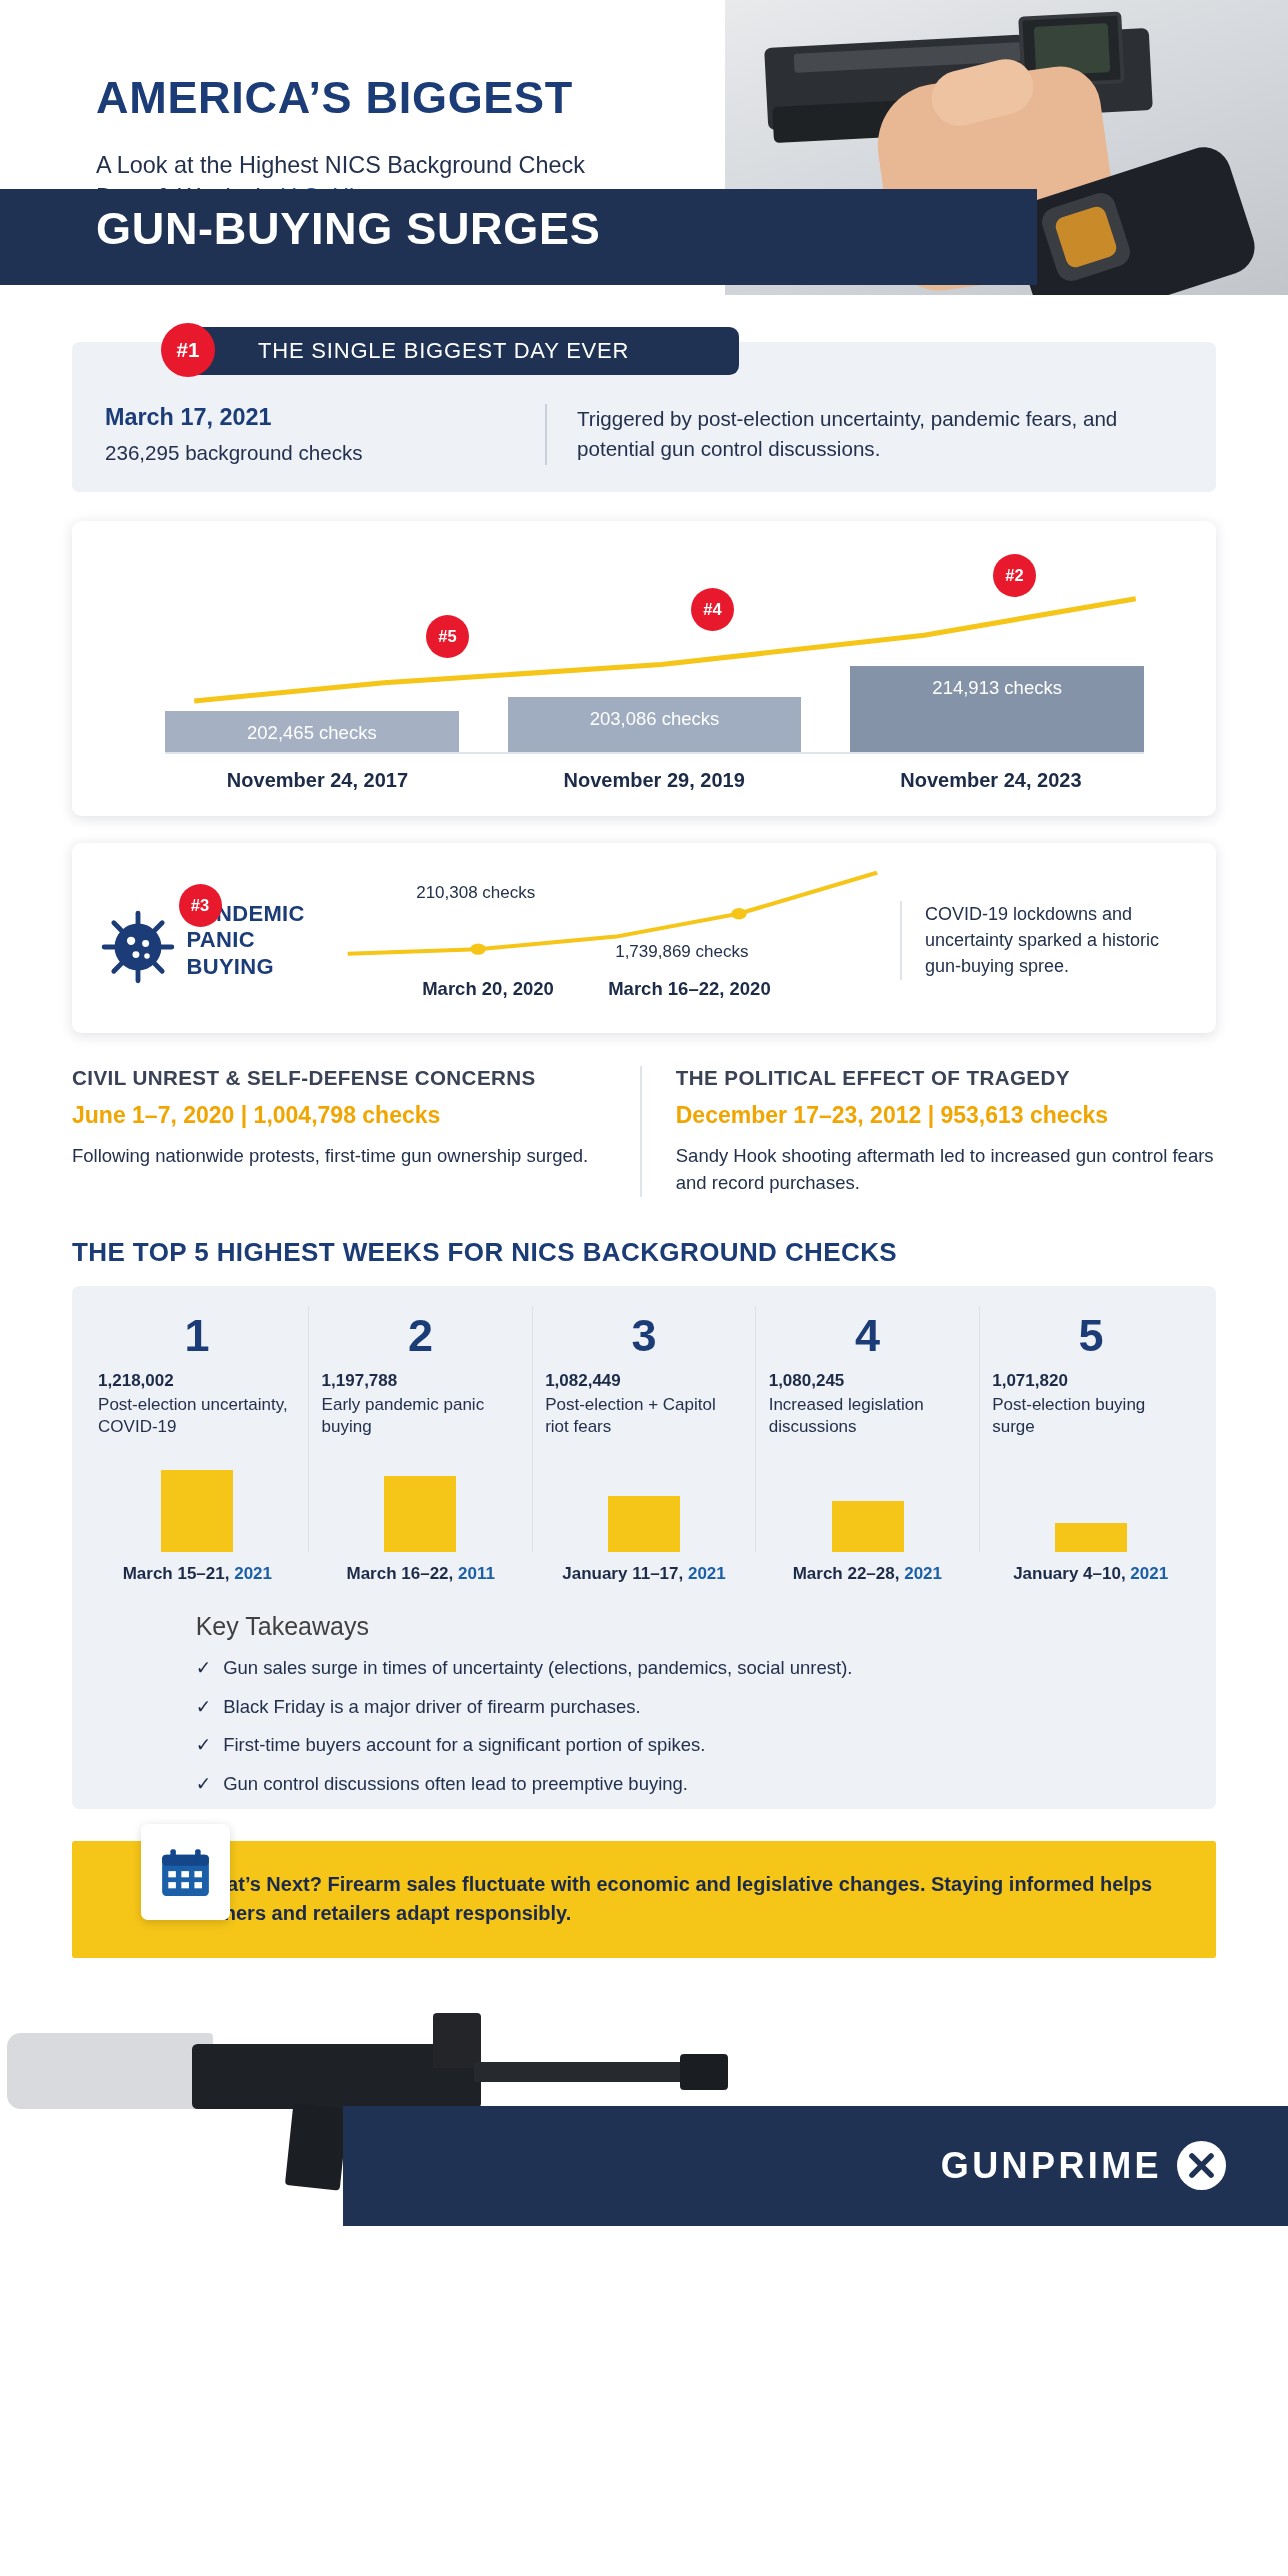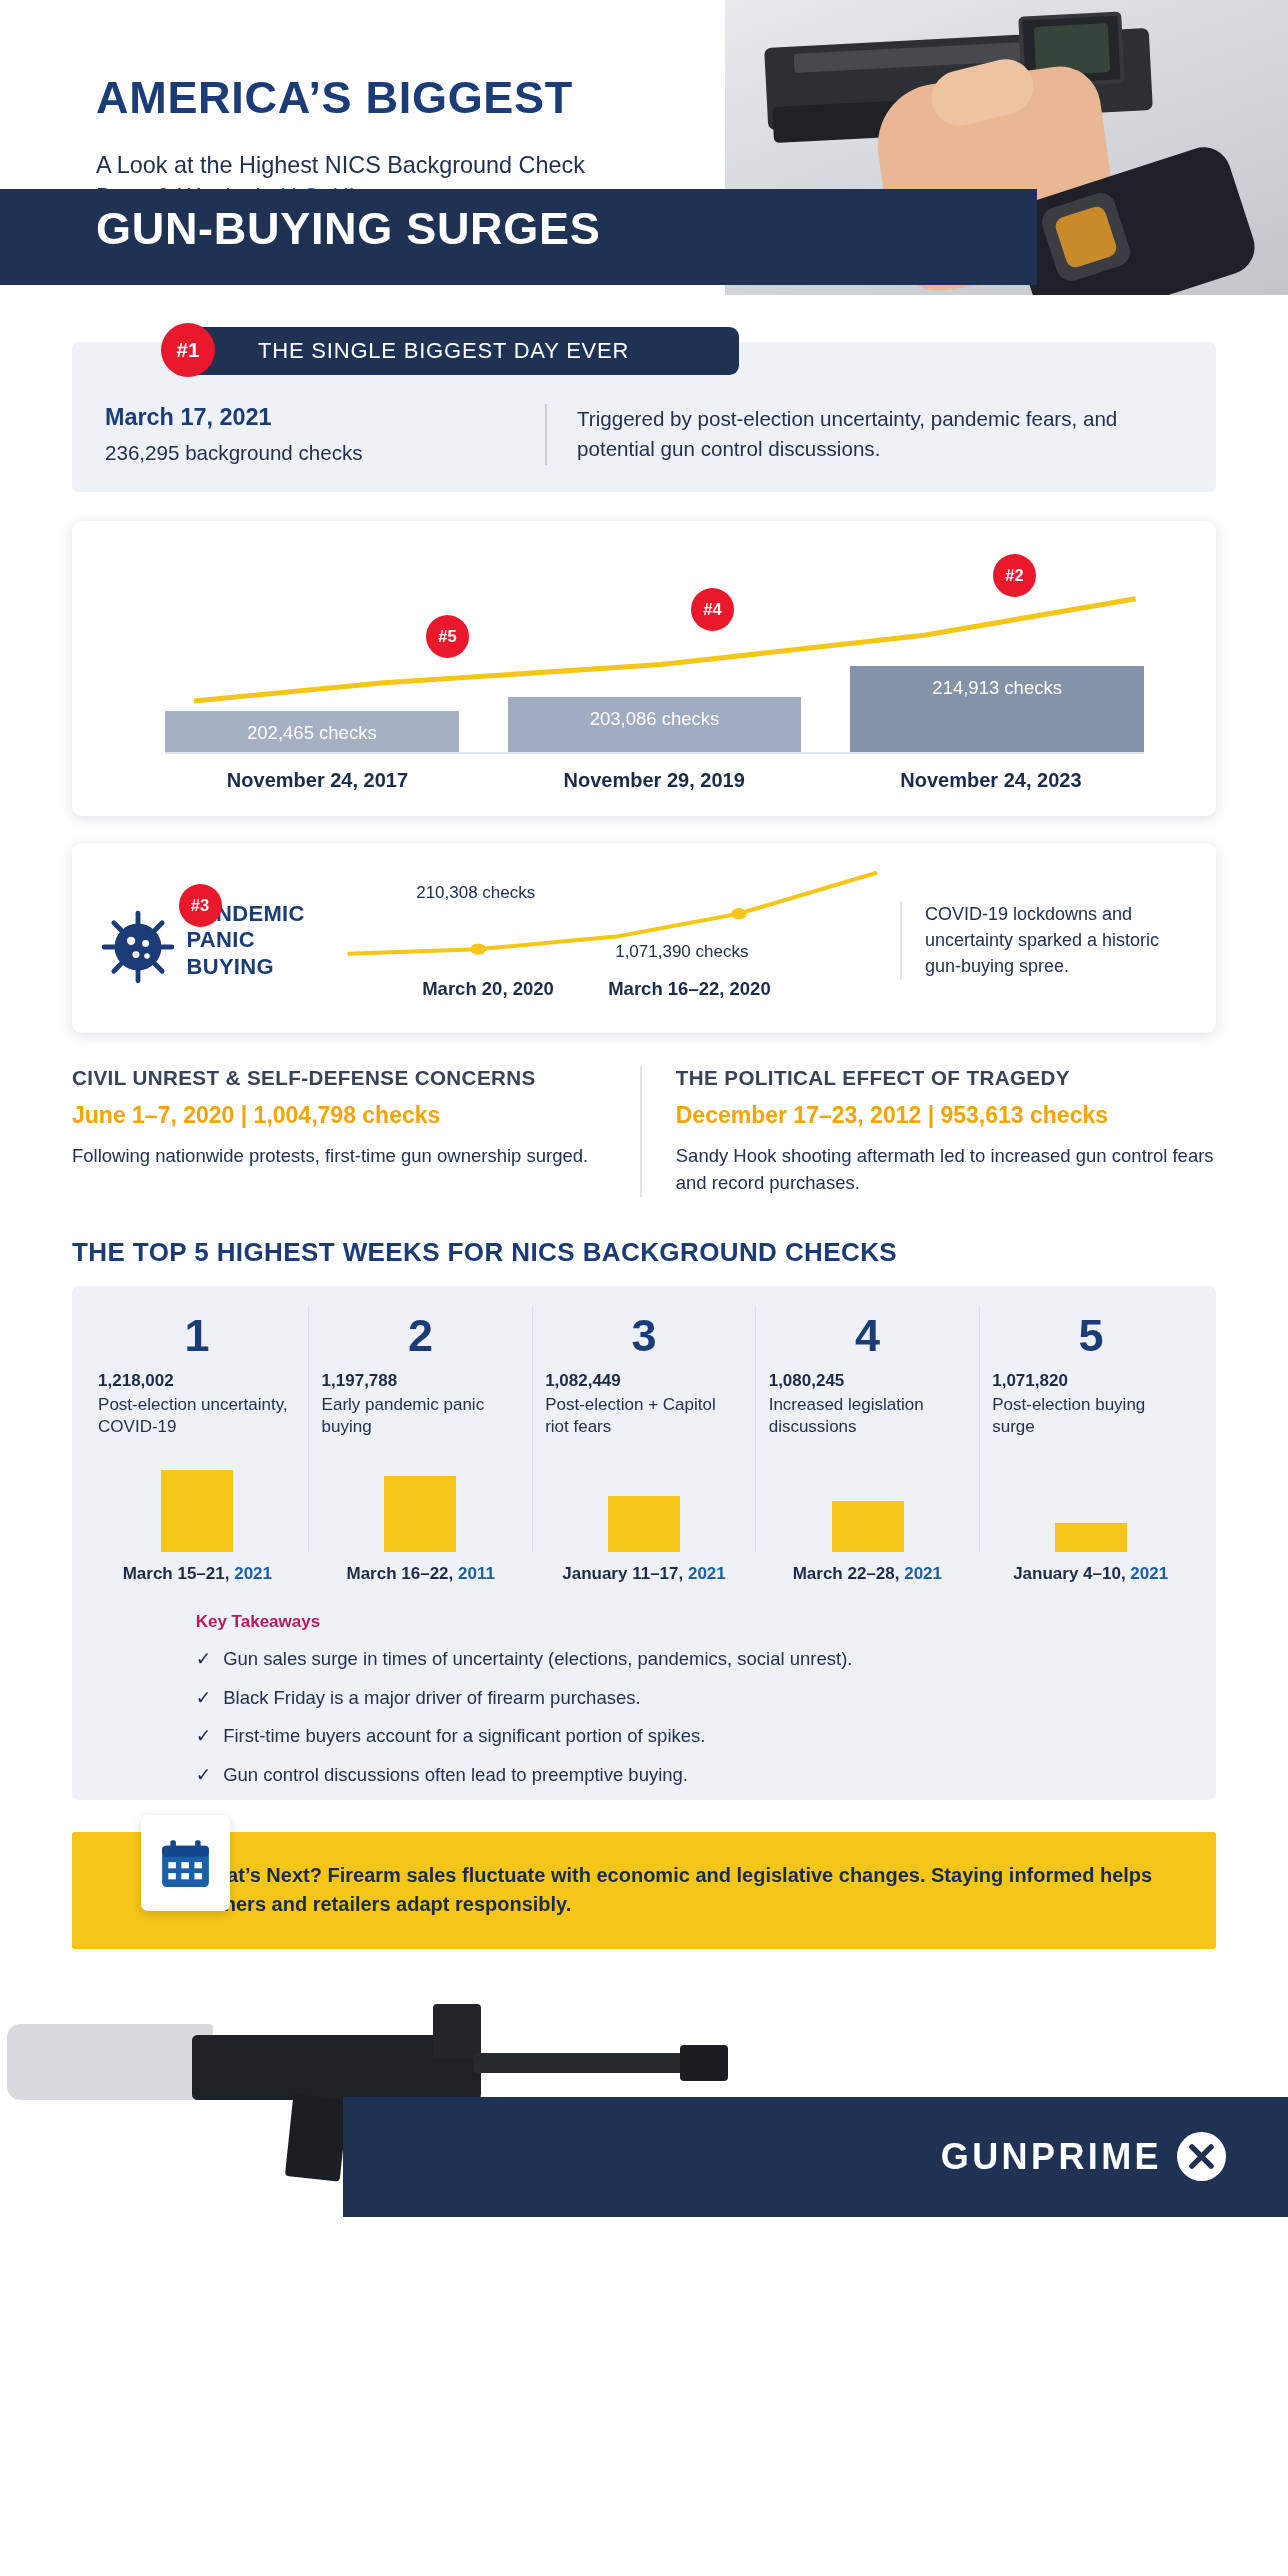--- a/index.html
+++ b/index.html
@@ -101,21 +101,21 @@
   .top5-val { margin-top:13px; font-size:17px; font-weight:800; color:#1c2b48; }
   .top5-desc { margin-top:2.7px; font-size:17px; line-height:1.3; color:#23314d; }
   .top5-barwrap { flex:1; display:flex; align-items:flex-end; justify-content:center; min-height:103px; margin-top:11px; }
   .top5-bar { width:72px; background:#f5c518; }
   .top5-dates { display:flex; margin-top:12.4px; }
   .top5-date { flex:1; text-align:center; font-size:17px; font-weight:800; color:#1c2b48; }
   .top5-date .yr { color:#1b5fa8; }
 
   
   .kt { margin: 27.5px 72px 0 110px; }
-  .kt-h { font-size:17px; font-weight:700; color:#be185d; }
+  .kt-h { font-size:25px; font-weight:400; color:#404040; }
   .kt-item { display:flex; align-items:flex-start; margin-top:16.5px; font-size:18.5px; color:#23314d; }
   .kt-check { width:27.5px; flex:0 0 27.5px; font-size:18.5px; color:#1c2b48; }
 
   
   .next { margin: 32px 72px 0 72px; background:#f5c518; border-radius:2.7px; display:flex; align-items:center; min-height:117px; padding: 18px 27.5px 18px 124px; position:relative; }
   .cal-card { position:absolute; left:69px; top:-16.5px; width:89px; height:96px; background:#fff; border-radius:6.9px; box-shadow:0 2.1px 9.6px rgba(0,0,0,.15); display:flex; align-items:center; justify-content:center; }
   .next-txt { font-size:20px; font-weight:800; line-height:1.45; color:#1b2a4a; }
 
   
   .footer { position:relative; margin-top:41px; height:227px; }
@@ -232,21 +232,21 @@
         <div>PANIC BUYING</div>
       </div>
     </div>
     <div class="pan-chart">
       <svg viewBox="0 0 720 210" preserveAspectRatio="none" width="100%" height="120">
         <polyline points="10,150 180,142 360,120 520,80 700,8" fill="none" stroke="#f5c518" stroke-width="7"></polyline>
         <circle cx="180" cy="142" r="10" fill="#f5c518"></circle>
         <circle cx="520" cy="80" r="10" fill="#f5c518"></circle>
       </svg>
       <div class="pan-lab" style="left:76px; top:15px;">210,308 checks</div>
-      <div class="pan-lab" style="left:275px; top:74px;">1,071,390 checks</div>
+      <div class="pan-lab" style="left:275px; top:74px;">1,739,869 checks</div>
       <div class="pan-date" style="left:82px; top:110px;">March 20, 2020</div>
       <div class="pan-date" style="left:268px; top:110px;">March 16–22, 2020</div>
     </div>
     <div class="sec3-right">COVID-19 lockdowns and uncertainty sparked a historic gun-buying spree.</div>
   </div>
 
   <div class="sec4">
     <div class="sec4-col">
       <div class="sec4-h">CIVIL UNREST &amp; SELF-DEFENSE CONCERNS</div>
       <div class="sec4-stat">June 1–7, 2020 | 1,004,798 checks</div>

